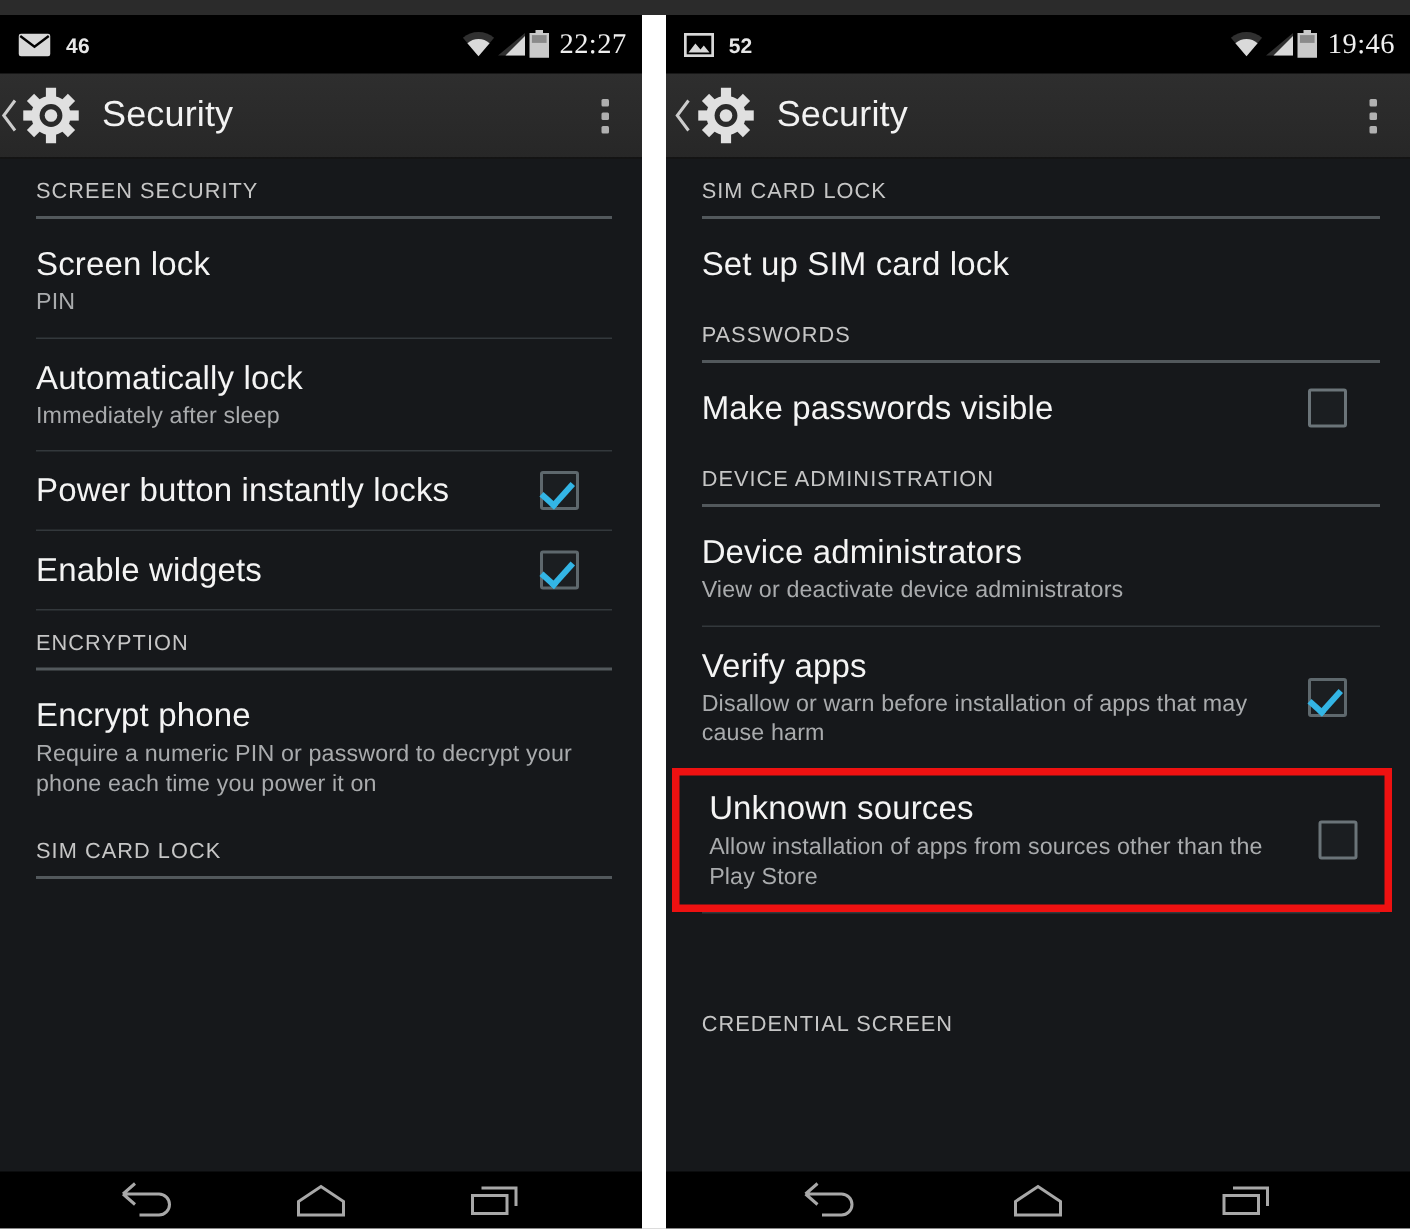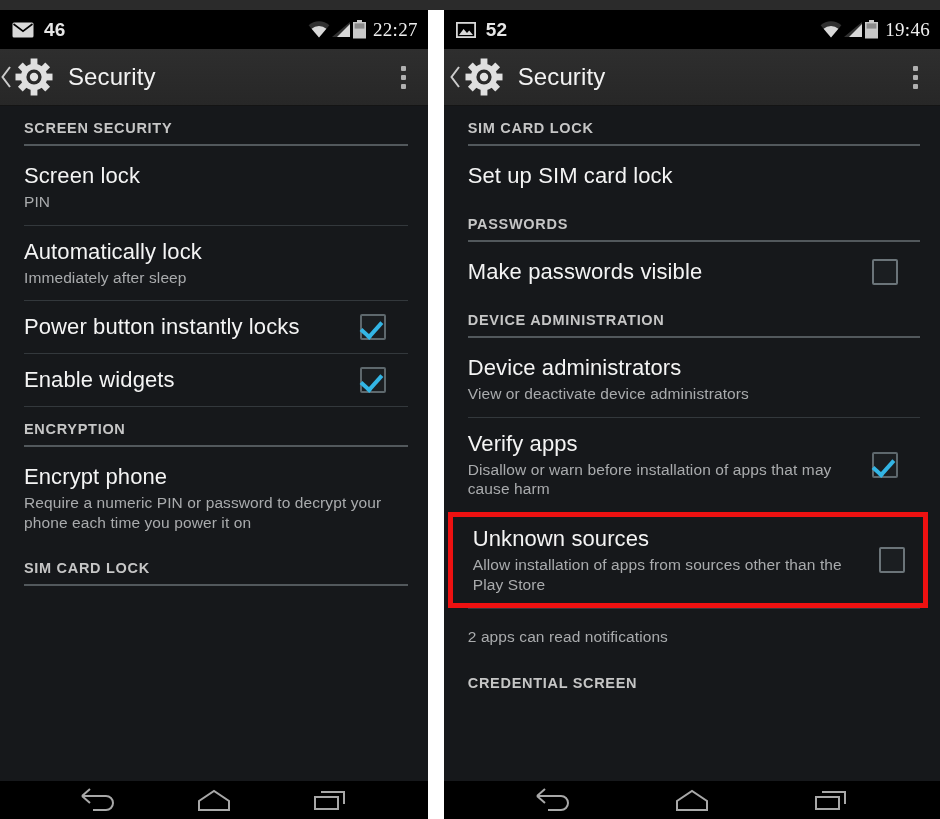--- a/index.html
+++ b/index.html
@@ -62,21 +62,21 @@
   }
   .status-right {
     margin-left: auto;
     display: flex;
     align-items: center;
     gap: 1px;
     font-family: Liberation Serif, serif;
   }
   .status-count {
     color: #e6e6e6;
-    font-size: 19px;
+    font-size: 14px;
     font-weight: bold;
     letter-spacing: 0.2px;
   }
   .status-time {
     color: #efefef;
     font-size: 19px;
     font-weight: normal;
     letter-spacing: 0.3px;
     margin-left: 5px;
   }
@@ -142,21 +142,21 @@
   .panel-left .settings-list  { background: #16181b; }
   .panel-right .settings-list { background: #16181b; }
 
   .section-header {
     padding: 14px 0 4px 24px;
     margin-right: 20px;
   }
   .section-header .sh-text {
     color: #c6c6c6;
     font-size: 14.5px;
-    font-weight: bold;
+    font-weight: normal;
     letter-spacing: 0.7px;
     display: block;
     padding-bottom: 8px;
   }
   .section-header .sh-rule {
     display: block;
     height: 2px;
     background: #52585c;
     margin-left: 0px;
   }
@@ -518,21 +518,20 @@
         <div class="row-texts">
           <span class="row-title">Unknown sources</span>
           <span class="row-sub">Allow installation of apps from sources other than the Play Store</span>
         </div>
         <span class="cb"></span>
       </div>
       <div class="row-divider"></div>
 
       <div class="row">
         <div class="row-texts">
-          <span class="row-sub">2 apps can read notifications</span>
         </div>
       </div>
 
       <div class="section-header">
         <span class="sh-text">CREDENTIAL SCREEN</span>
       </div>
 
     </div>
 
     <div class="nav-bar">

